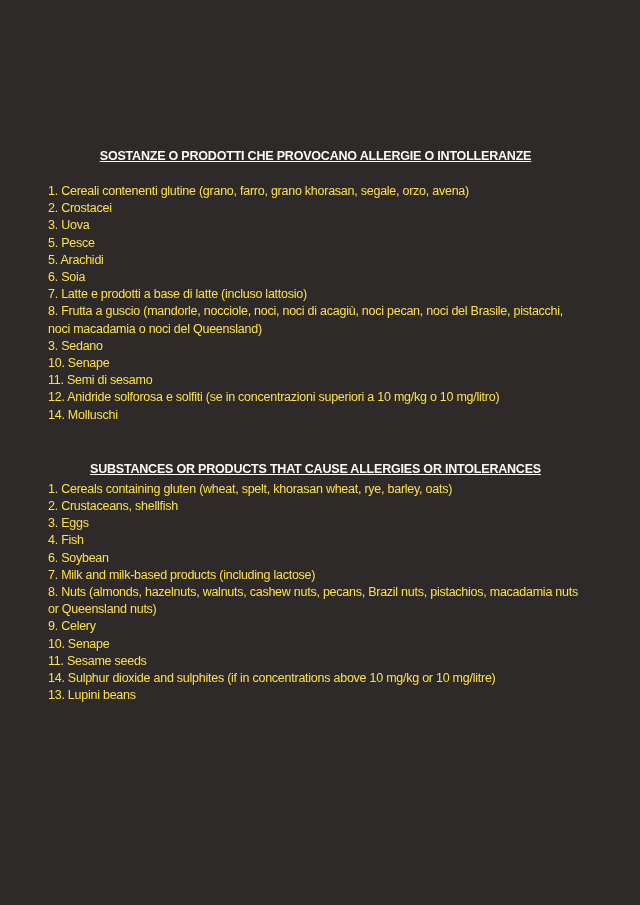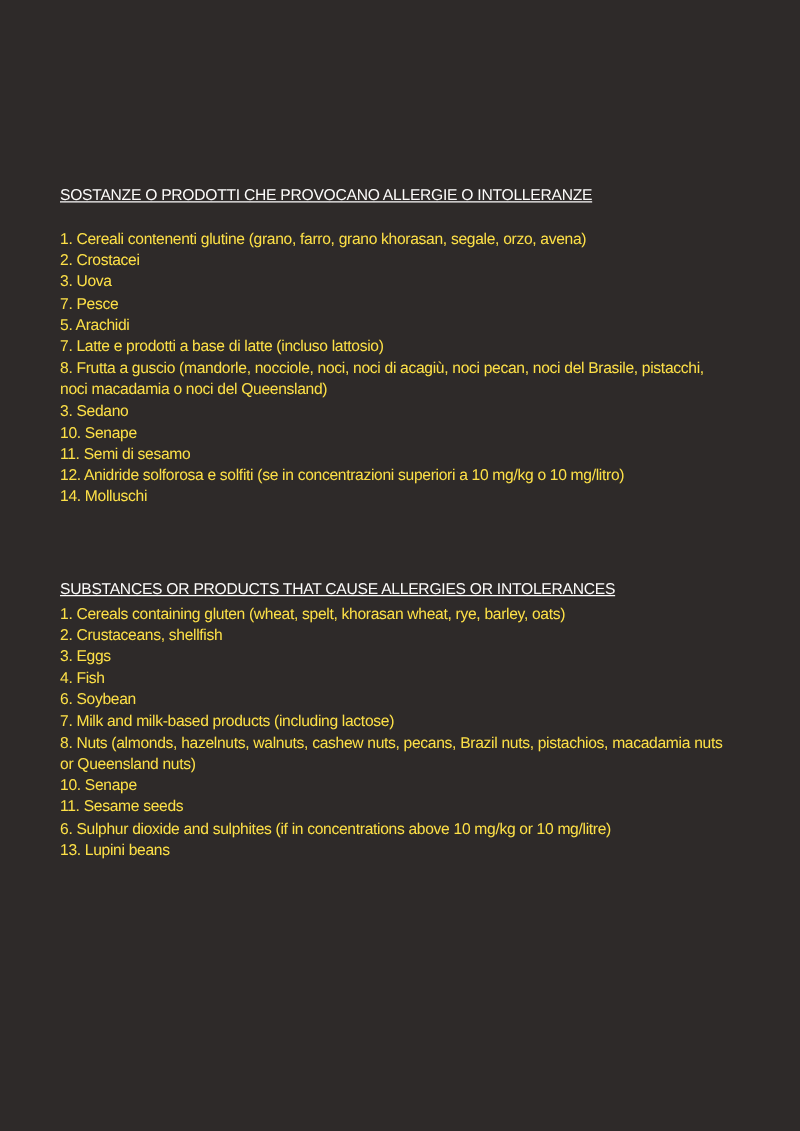--- a/index.html
+++ b/index.html
@@ -17,31 +17,32 @@
     width: 640px;
     height: 905px;
     box-sizing: border-box;
     padding: 148px 57px 0 48px;
     font-family: "Liberation Sans", sans-serif;
     color: #f1efed;
   }
   .section-title {
     margin: 0;
     font-size: 12.5px;
-    font-weight: normal;
+    font-weight: bold;
     line-height: 17px;
     letter-spacing: -0.2px;
+    text-align: center;
     text-decoration: underline;
     color: #fdfcfb;
   }
   .sec-it .section-title {
     margin-bottom: 18px;
   }
   .sec-en {
-    margin-top: 56px;
+    margin-top: 37px;
   }
   .sec-en .section-title {
     margin-bottom: 3px;
   }
   .item {
     margin: 0;
     font-size: 12.5px;
     line-height: 17.2px;
     letter-spacing: -0.25px;
     color: #fde047;
@@ -51,42 +52,44 @@
 <body>
 
 <div class="page">
 
   <section class="sec-it">
     <h1 class="section-title">SOSTANZE O PRODOTTI CHE PROVOCANO ALLERGIE O INTOLLERANZE</h1>
     <div class="list">
       <p class="item">1. Cereali contenenti glutine (grano, farro, grano khorasan, segale, orzo, avena)</p>
       <p class="item">2. Crostacei</p>
       <p class="item">3. Uova</p>
-      <p class="item">7. Pesce</p>
+      <p class="item">5. Pesce</p>
       <p class="item">5. Arachidi</p>
+      <p class="item">6. Soia</p>
       <p class="item">7. Latte e prodotti a base di latte (incluso lattosio)</p>
       <p class="item">8. Frutta a guscio (mandorle, nocciole, noci, noci di acagiù, noci pecan, noci del Brasile, pistacchi, noci macadamia o noci del Queensland)</p>
       <p class="item">3. Sedano</p>
       <p class="item">10. Senape</p>
       <p class="item">11. Semi di sesamo</p>
       <p class="item">12. Anidride solforosa e solfiti (se in concentrazioni superiori a 10 mg/kg o 10 mg/litro)</p>
       <p class="item">14. Molluschi</p>
     </div>
   </section>
 
   <section class="sec-en">
     <h1 class="section-title">SUBSTANCES OR PRODUCTS THAT CAUSE ALLERGIES OR INTOLERANCES</h1>
     <div class="list">
       <p class="item">1. Cereals containing gluten (wheat, spelt, khorasan wheat, rye, barley, oats)</p>
       <p class="item">2. Crustaceans, shellfish</p>
       <p class="item">3. Eggs</p>
       <p class="item">4. Fish</p>
       <p class="item">6. Soybean</p>
       <p class="item">7. Milk and milk-based products (including lactose)</p>
       <p class="item">8. Nuts (almonds, hazelnuts, walnuts, cashew nuts, pecans, Brazil nuts, pistachios, macadamia nuts or Queensland nuts)</p>
+      <p class="item">9. Celery</p>
       <p class="item">10. Senape</p>
       <p class="item">11. Sesame seeds</p>
-      <p class="item">6. Sulphur dioxide and sulphites (if in concentrations above 10 mg/kg or 10 mg/litre)</p>
+      <p class="item">14. Sulphur dioxide and sulphites (if in concentrations above 10 mg/kg or 10 mg/litre)</p>
       <p class="item">13. Lupini beans</p>
     </div>
   </section>
 
 </div>
 
 </body></html>

